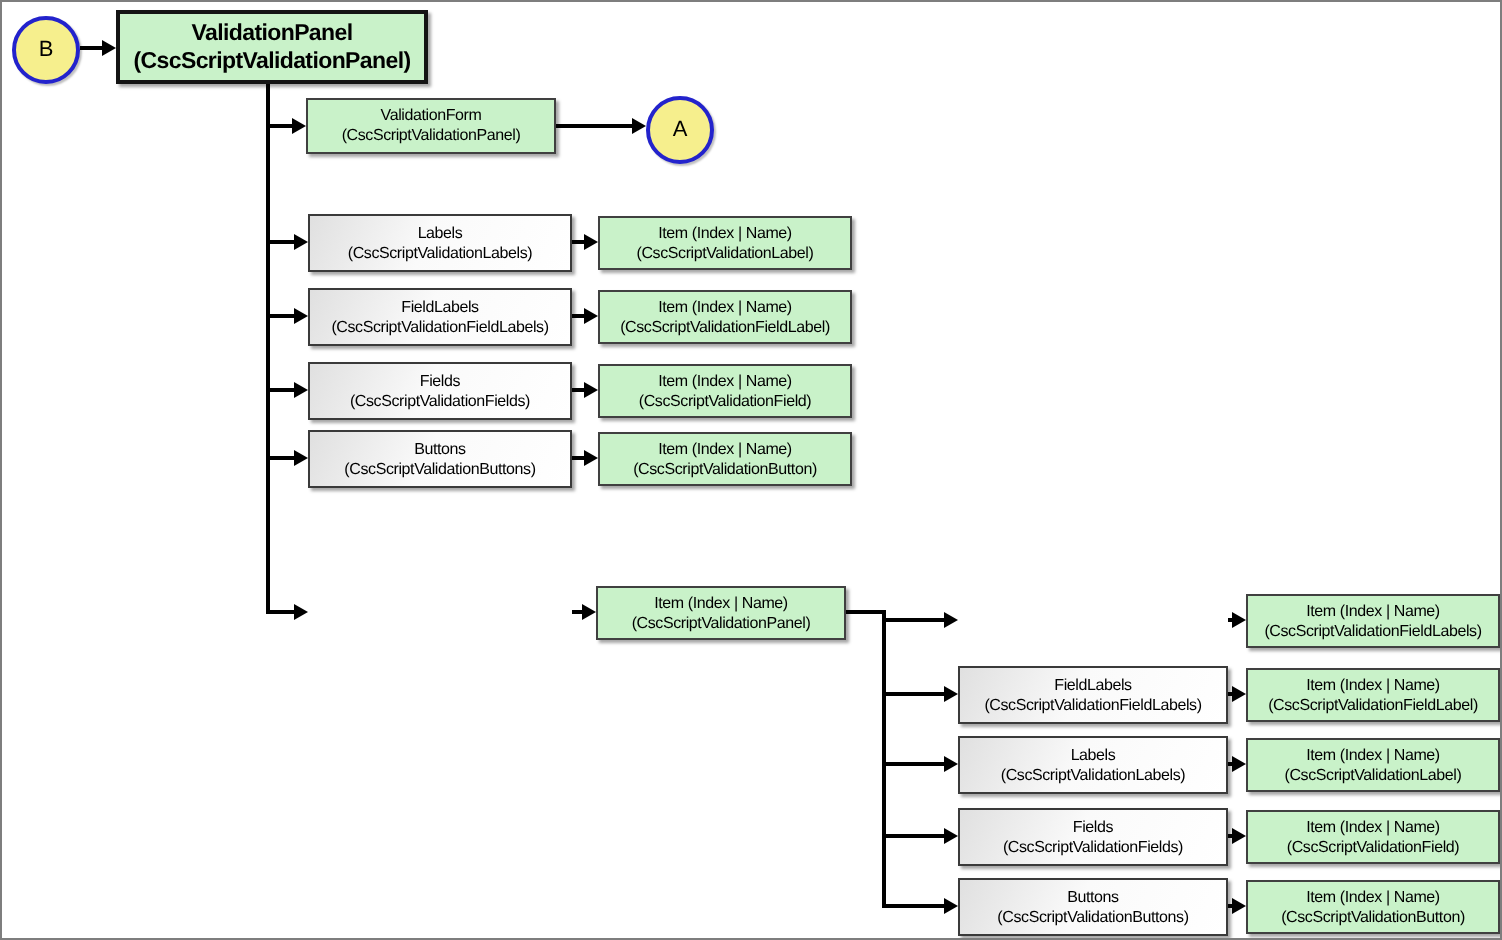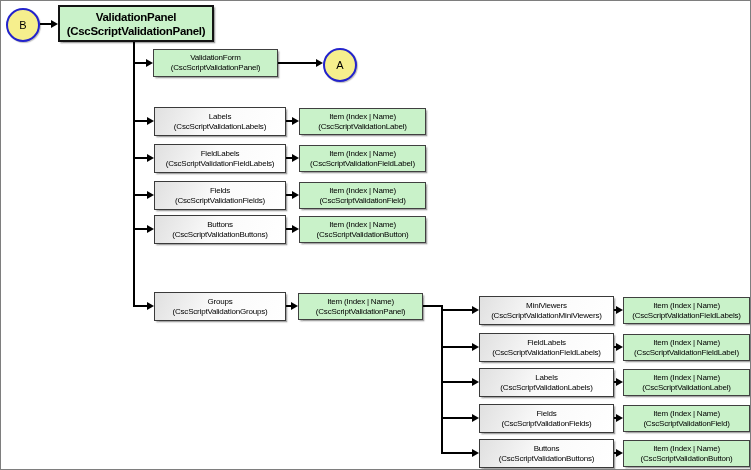--- a/index.html
+++ b/index.html
@@ -106,40 +106,32 @@
   </div>
   <div class="hl" style="left:285px;top:227px;width:6px;"></div>
   <div class="ar" style="left:291px;top:224px;"></div>
   <div class="box green" style="left:298px;top:215px;width:127px;height:27px;">
     <span>Item (Index | Name)</span>
     <span>(CscScriptValidationButton)</span>
   </div>
 
   <div class="hl" style="left:133px;top:304px;width:13px;"></div>
   <div class="ar" style="left:146px;top:301px;"></div>
-  <div class="box white" style="left:153px;top:291px;width:132px;height:29px;">
-    <span>Groups</span>
-    <span>(CscScriptValidationGroups)</span>
-  </div>
   <div class="hl" style="left:285px;top:304px;width:5px;"></div>
   <div class="ar" style="left:290px;top:301px;"></div>
   <div class="box green" style="left:297px;top:292px;width:125px;height:27px;">
     <span>Item (Index | Name)</span>
     <span>(CscScriptValidationPanel)</span>
   </div>
 
   <div class="hl" style="left:422px;top:304px;width:20px;"></div>
   <div class="vl" style="left:440px;top:304px;height:149px;"></div>
 
   <div class="hl" style="left:442px;top:308px;width:29px;"></div>
   <div class="ar" style="left:471px;top:305px;"></div>
-  <div class="box white" style="left:478px;top:295px;width:135px;height:29px;">
-    <span>MiniViewers</span>
-    <span>(CscScriptValidationMiniViewers)</span>
-  </div>
   <div class="hl" style="left:613px;top:308px;width:2px;"></div>
   <div class="ar" style="left:615px;top:305px;"></div>
   <div class="box green" style="left:622px;top:296px;width:127px;height:27px;">
     <span>Item (Index | Name)</span>
     <span>(CscScriptValidationFieldLabels)</span>
   </div>
 
   <div class="hl" style="left:442px;top:345px;width:29px;"></div>
   <div class="ar" style="left:471px;top:342px;"></div>
   <div class="box white" style="left:478px;top:332px;width:135px;height:29px;">

